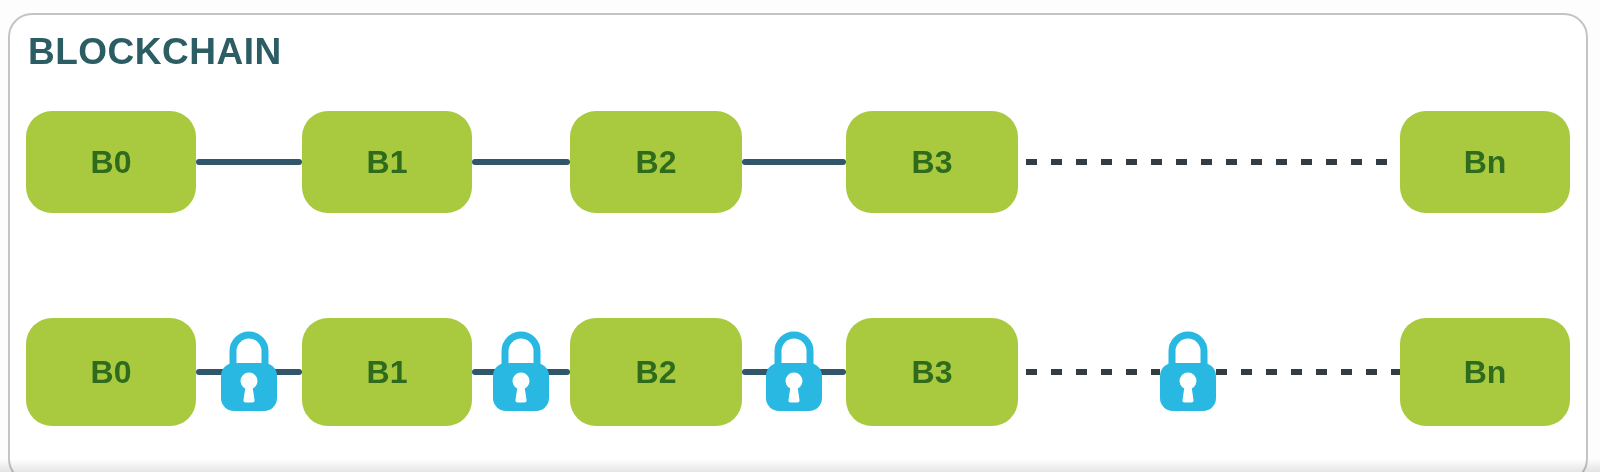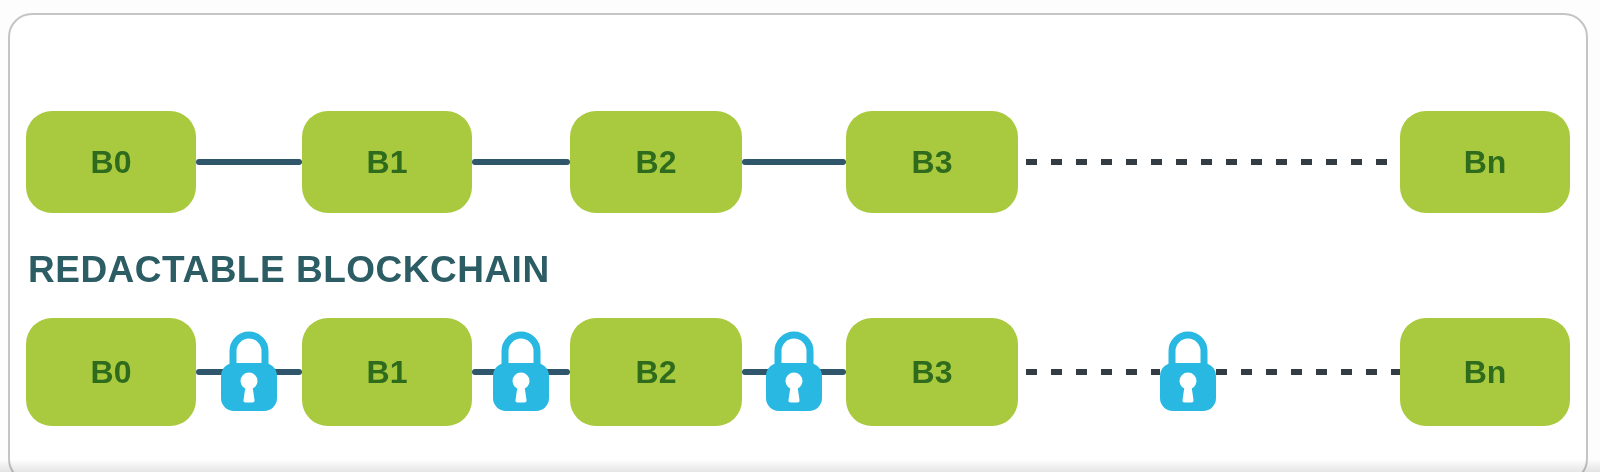--- a/index.html
+++ b/index.html
@@ -85,35 +85,35 @@
     height: 13px;
     background: linear-gradient(to bottom, rgba(0,0,0,0), rgba(0,0,0,0.10));
     pointer-events: none;
   }
 </style>
 </head>
 <body>
 
 <div class="card">
 
+  <div class="section-title" id="title-1">BLOCKCHAIN</div>
 
   <div class="row1">
     <div class="link-solid" style="left:186px;  width:106px;"></div>
     <div class="link-solid" style="left:462px;  width:98px;"></div>
     <div class="link-solid" style="left:732px;  width:104px;"></div>
     <div class="link-dashed" style="left:1016px; width:374px;"></div>
 
     <div class="block" style="left:16px;   width:170px;">B0</div>
     <div class="block" style="left:292px;  width:170px;">B1</div>
     <div class="block" style="left:560px;  width:172px;">B2</div>
     <div class="block" style="left:836px;  width:172px;">B3</div>
     <div class="block" style="left:1390px; width:170px;">Bn</div>
   </div>
 
-  <div class="section-title" id="title-2">REDACTABLE BLOCKCHAIN</div>
 
   <div class="row2">
     <div class="link-solid" style="left:186px;  width:106px;"></div>
     <div class="link-solid" style="left:462px;  width:98px;"></div>
     <div class="link-solid" style="left:732px;  width:104px;"></div>
     <div class="link-dashed" style="left:1016px; width:134px;"></div>
     <div class="link-dashed" style="left:1206px; width:184px;"></div>
 
     <div class="block" style="left:16px;   width:170px;">B0</div>
     <div class="block" style="left:292px;  width:170px;">B1</div>

